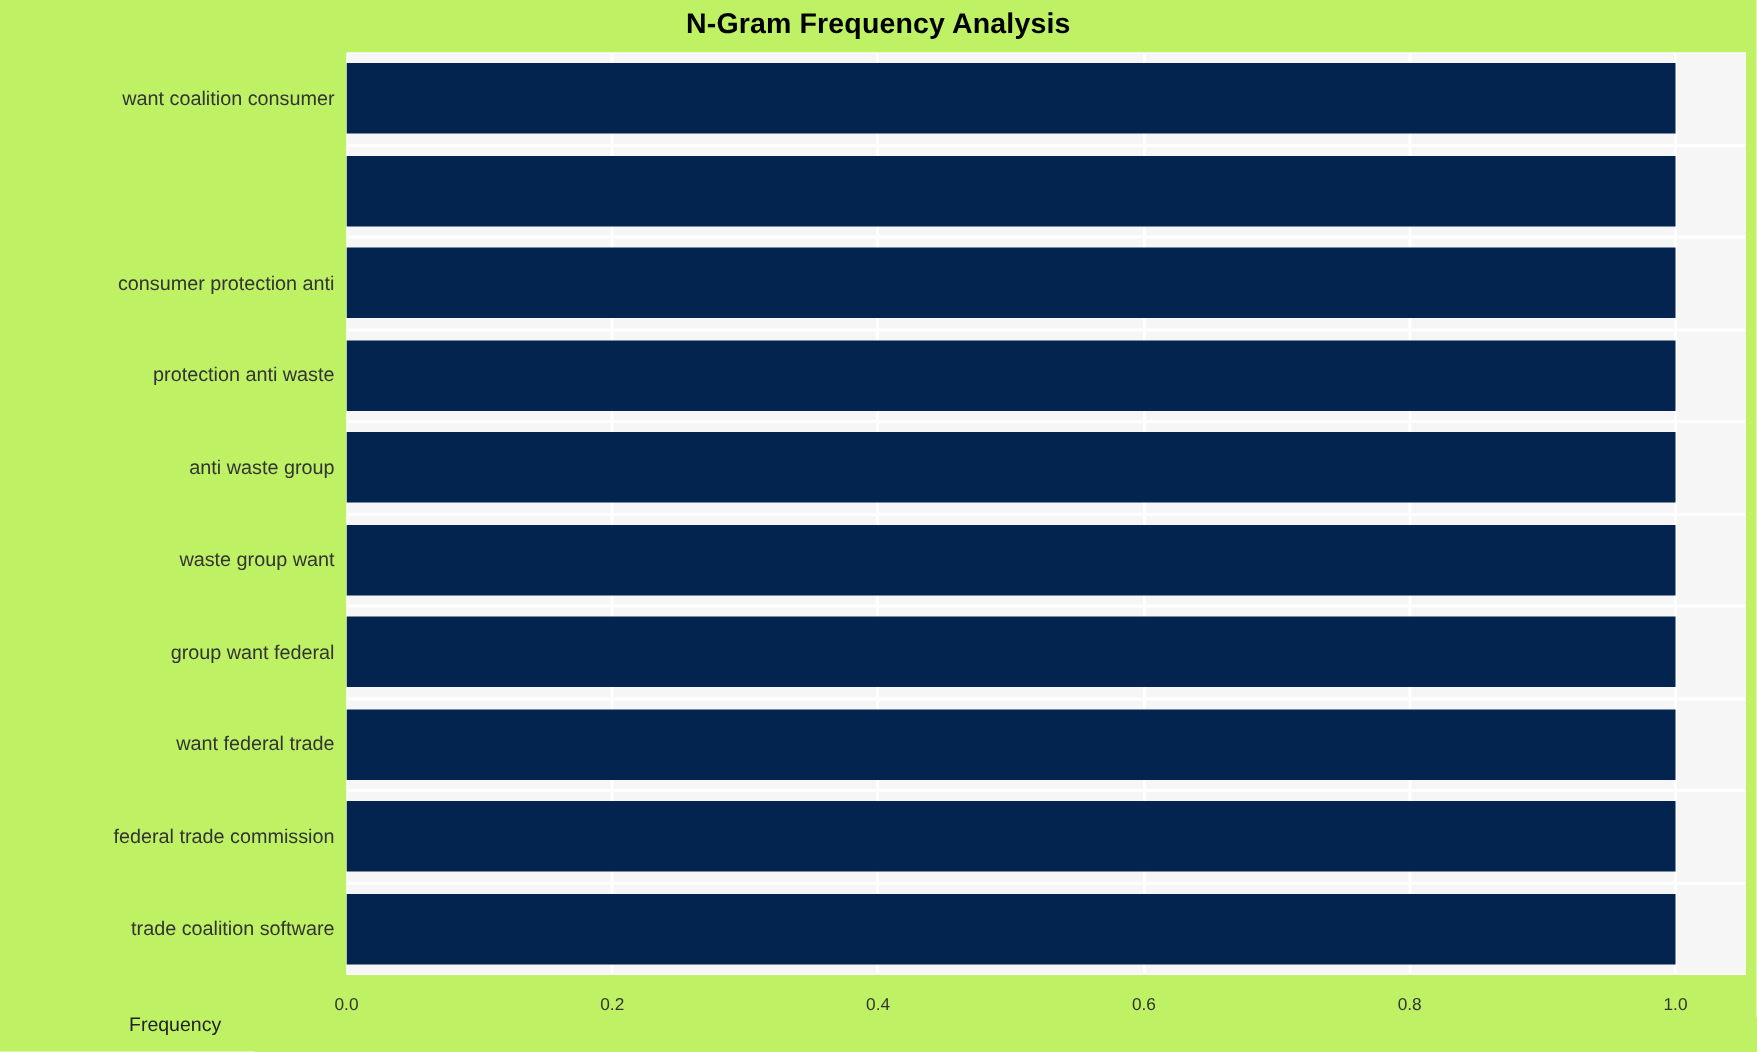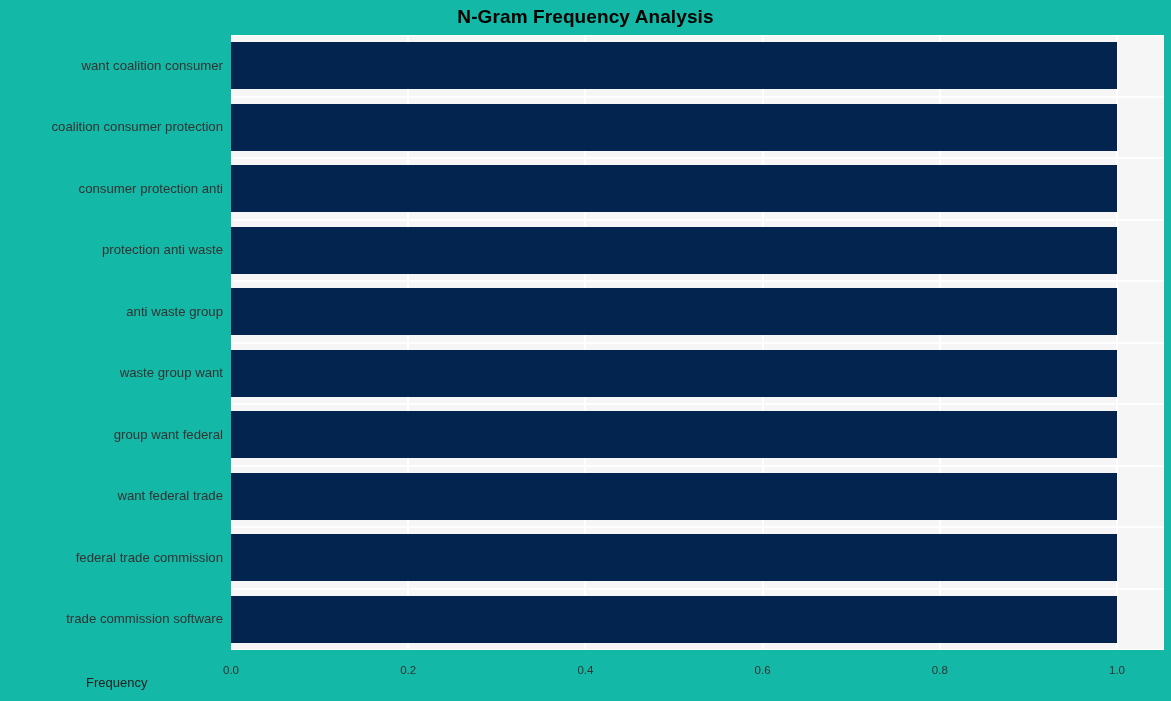--- a/index.html
+++ b/index.html
@@ -10,21 +10,21 @@
     width: 1171px;
     height: 701px;
     background: #ffffff;
     font-family: "Liberation Sans", sans-serif;
     overflow: hidden;
   }
   #figure {
     position: relative;
     width: 1171px;
     height: 701px;
-    background: #14b8a6;
+    background: #bef264;
     text-decoration: underline;
   }
   #chart-title {
     position: absolute;
     left: 0;
     top: 6px;
     width: 1171px;
     text-align: center;
     font-size: 19px;
     font-weight: bold;
@@ -139,29 +139,28 @@
       <div class="bar" style="top: 253.25px; width: 886px; background: rgb(3, 36, 78);"></div>
       <div class="bar" style="top: 314.75px; width: 886px; background: rgb(3, 36, 78);"></div>
       <div class="bar" style="top: 376.25px; width: 886px; background: rgb(3, 36, 78);"></div>
       <div class="bar" style="top: 437.75px; width: 886px; background: rgb(3, 36, 78);"></div>
       <div class="bar" style="top: 499.25px; width: 886px; background: rgb(3, 36, 78);"></div>
       <div class="bar" style="top: 560.75px; width: 886px; background: rgb(3, 36, 78);"></div>
     </div>
 
   <div id="y-labels">
       <div class="ylabel" style="top: 22.75px;">want coalition consumer</div>
-      <div class="ylabel" style="top: 84.25px;">coalition consumer protection</div>
       <div class="ylabel" style="top: 145.75px; padding-left: 48px;">consumer protection anti</div>
       <div class="ylabel" style="top: 207.25px;">protection anti waste</div>
       <div class="ylabel" style="top: 330.25px;">waste group want</div>
       <div class="ylabel" style="top: 268.75px;">anti waste group</div>
       <div class="ylabel" style="top: 391.75px;">group want federal</div>
       <div class="ylabel" style="top: 453.25px;">want federal trade</div>
       <div class="ylabel" style="top: 514.75px;">federal trade commission</div>
-      <div class="ylabel" style="top: 576.25px;">trade commission software</div>
+      <div class="ylabel" style="top: 576.25px;">trade coalition software</div>
     </div>
 
   <div id="x-labels">
       <div class="xlabel" style="left: 0px;">0.0</div>
       <div class="xlabel" style="left: 177.2px;">0.2</div>
       <div class="xlabel" style="left: 354.4px;">0.4</div>
       <div class="xlabel" style="left: 531.6px;">0.6</div>
       <div class="xlabel" style="left: 708.8px;">0.8</div>
       <div class="xlabel" style="left: 886px;">1.0</div>
     </div>

